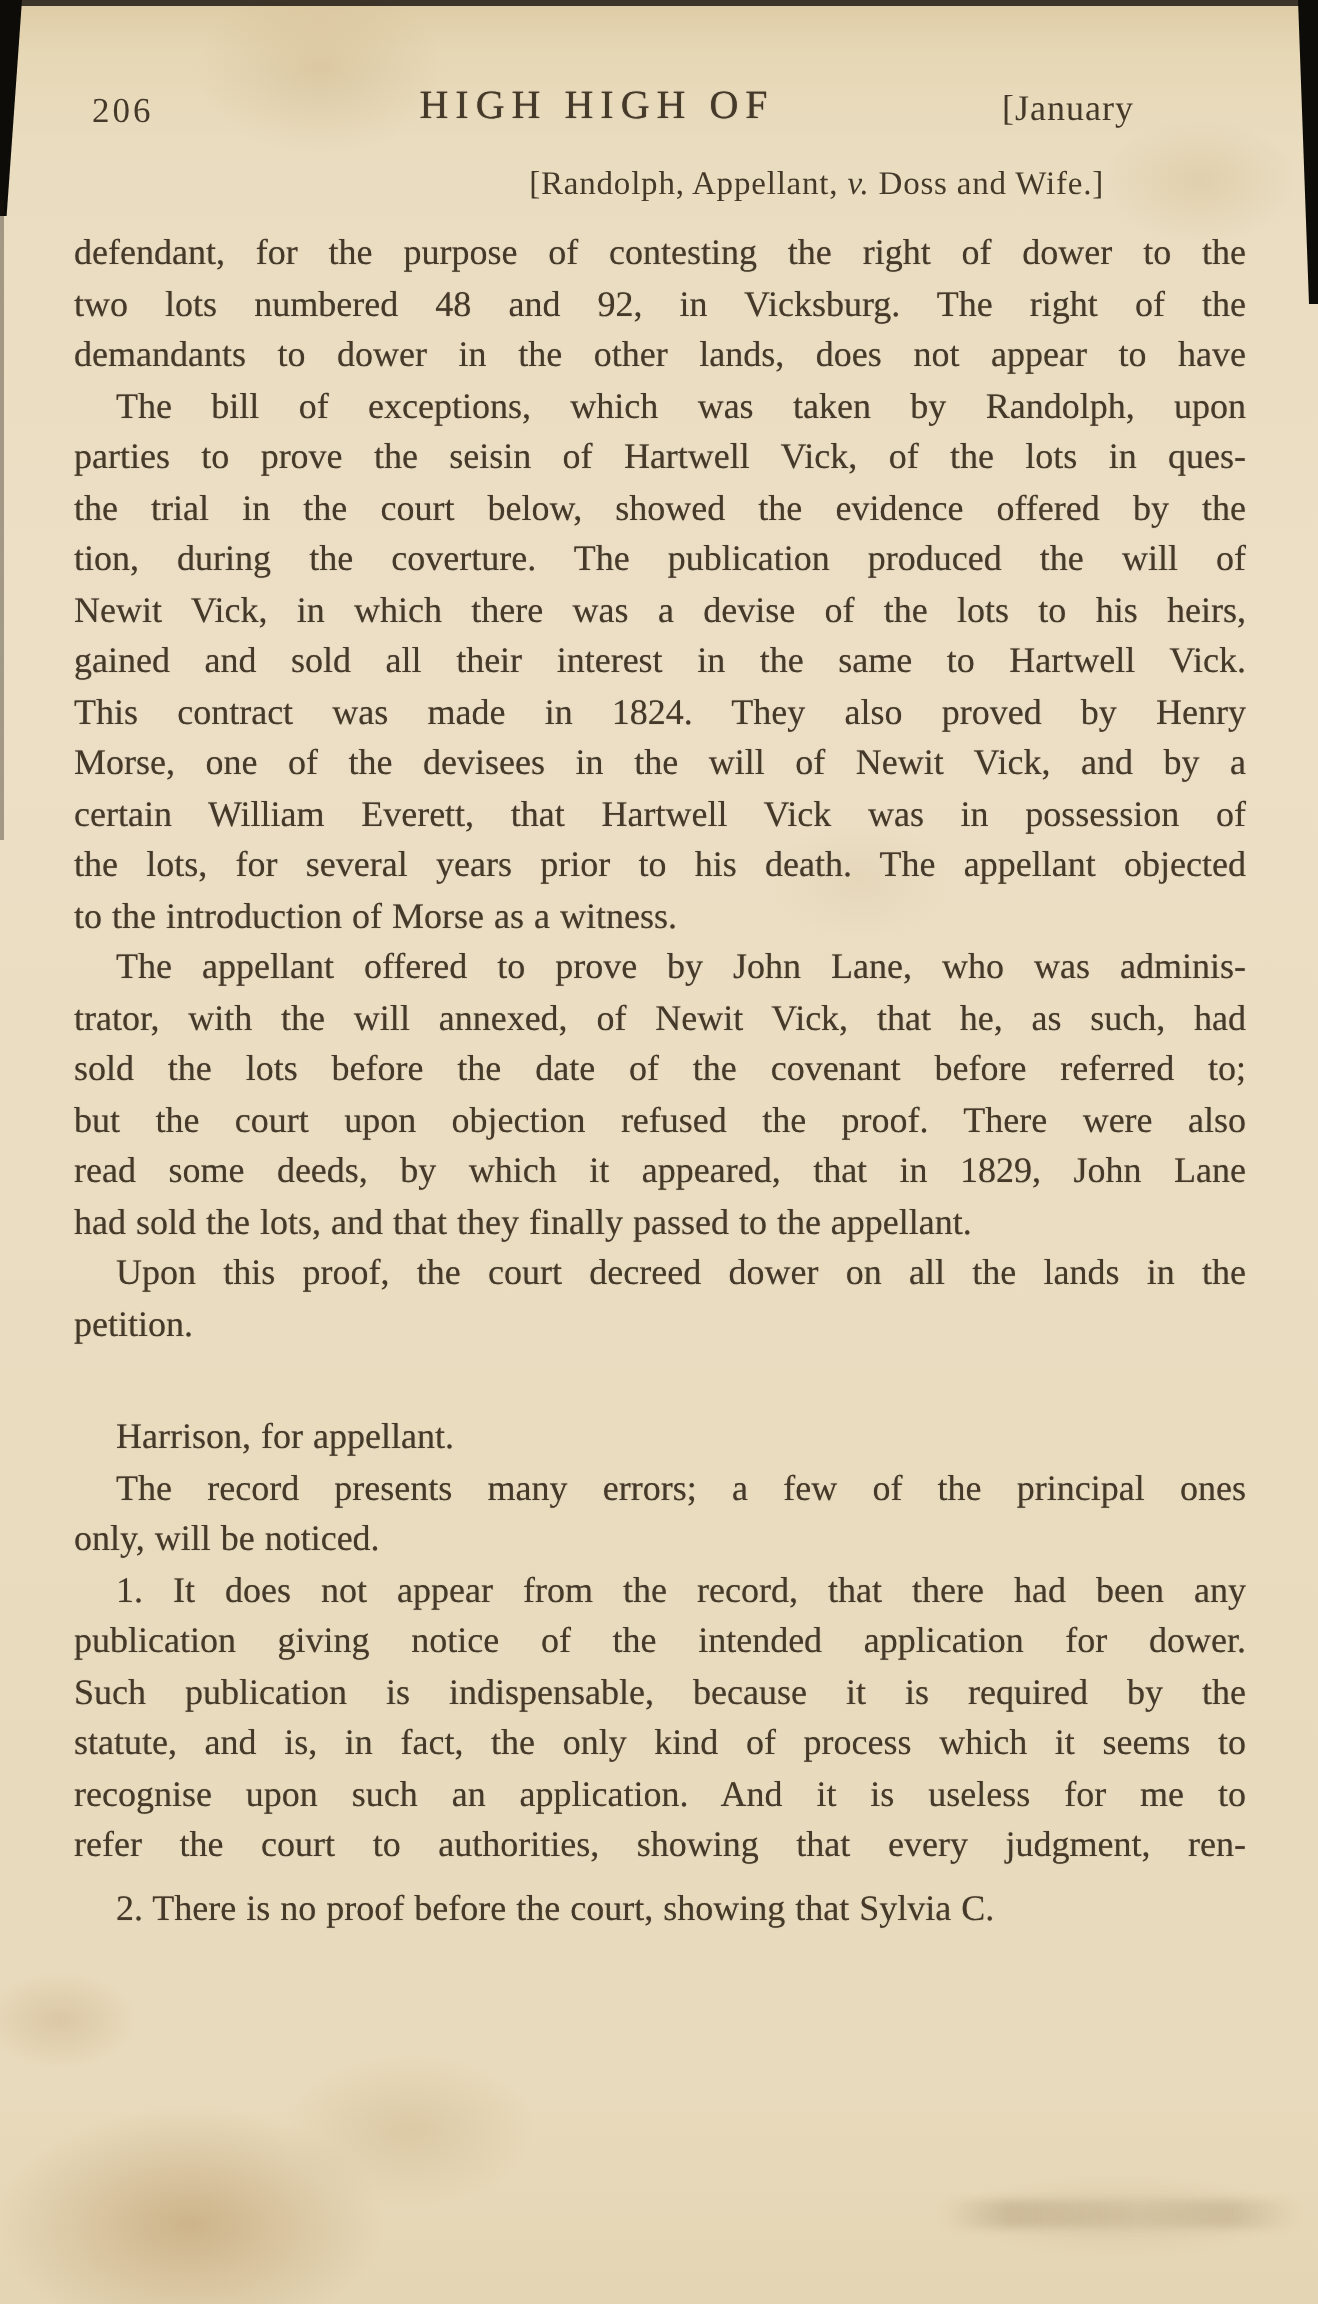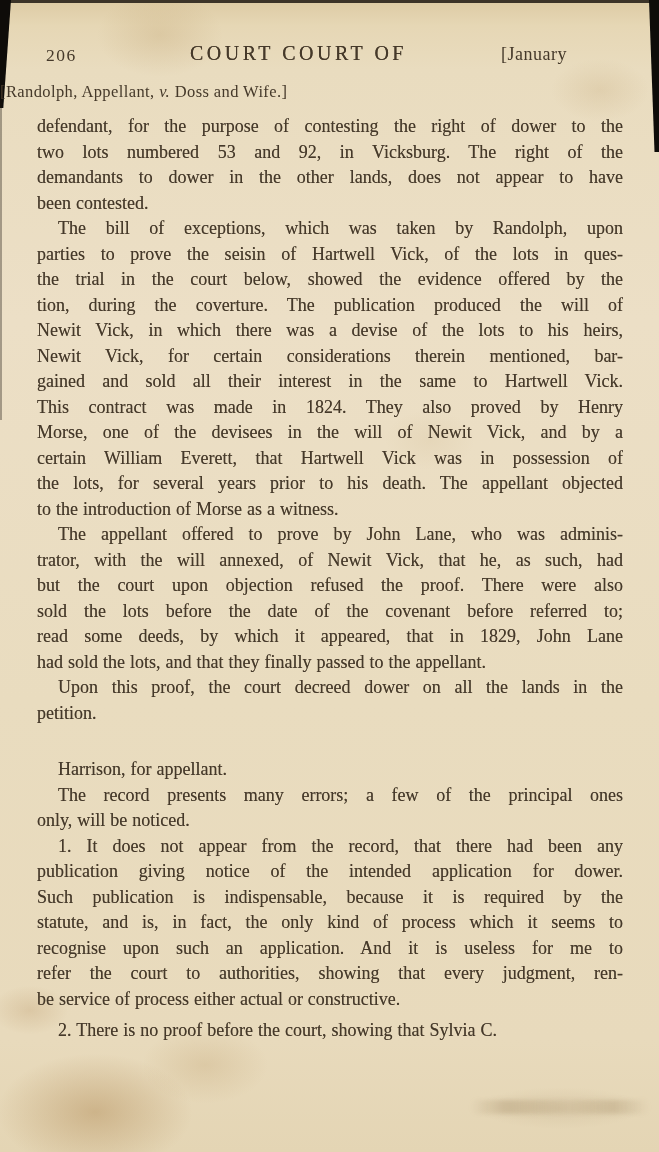--- a/index.html
+++ b/index.html
@@ -42,21 +42,21 @@
   .running-title{
     position:absolute;left:0;right:0;top:0;text-align:center;
     font-size:20px;letter-spacing:3.5px;
     text-shadow:0 0 .45px rgba(55,42,28,.85);
   }
   .term{
     position:absolute;right:30px;top:2px;
     font-size:18px;letter-spacing:.5px;
   }
   .caption{
-    position:absolute;top:82px;left:0;width:540px;text-align:left;
+    position:absolute;top:82px;left:12px;width:540px;text-align:right;
     font-size:16.5px;letter-spacing:.4px;
   }
   .caption .vstyle{font-style:italic;}
 
   .body-text{
     position:absolute;top:114px;left:37px;width:586px;
     font-size:18px;line-height:25.5px;
     text-shadow:0 0 .4px rgba(60,45,30,.55);
     word-spacing:.5px;
   }
@@ -80,54 +80,52 @@
 <div id="page">
 
   <div class="edge-top"></div>
   <div class="edge-left"></div>
   <div class="edge-right"></div>
   <div class="edge-left-sliver"></div>
   <div class="bleed"></div>
 
   <div class="header">
     <span class="page-number">206</span>
-    <span class="running-title">COURT COURT OF</span>
+    <span class="running-title">HIGH HIGH OF</span>
     <span class="term">[January</span>
   </div>
 
   <div class="caption">
     <span>[Randolph, Appellant, </span><span class="vstyle">v.</span><span> Doss and Wife.]</span>
   </div>
 
   <div class="body-text">
       <div class="para">
         <div class="line">defendant, for the purpose of contesting the right of dower to the</div>
-        <div class="line">two lots numbered 53 and 92, in Vicksburg.  The right of the</div>
+        <div class="line">two lots numbered 48 and 92, in Vicksburg.  The right of the</div>
         <div class="line">demandants to dower in the other lands, does not appear to have</div>
-        <div class="line last">been contested.</div>
       </div>
       <div class="para">
         <div class="line indent">The bill of exceptions, which was taken by Randolph, upon</div>
         <div class="line">parties to prove the seisin of Hartwell Vick, of the lots in ques-</div>
         <div class="line">the trial in the court below, showed the evidence offered by the</div>
         <div class="line">tion, during the coverture.  The publication produced the will of</div>
         <div class="line">Newit Vick, in which there was a devise of the lots to his heirs,</div>
-        <div class="line">Newit Vick, for certain considerations therein mentioned, bar-</div>
         <div class="line">gained and sold all their interest in the same to Hartwell Vick.</div>
         <div class="line">This contract was made in 1824.  They also proved by Henry</div>
         <div class="line">Morse, one of the devisees in the will of Newit Vick, and by a</div>
         <div class="line">certain William Everett, that Hartwell Vick was in possession of</div>
         <div class="line">the lots, for several years prior to his death.  The appellant objected</div>
         <div class="line last">to the introduction of Morse as a witness.</div>
       </div>
       <div class="para">
         <div class="line indent">The appellant offered to prove by John Lane, who was adminis-</div>
         <div class="line">trator, with the will annexed, of Newit Vick, that he, as such, had</div>
+        <div class="line">sold the lots before the date of the covenant before referred to;</div>
         <div class="line">but the court upon objection refused the proof.  There were also</div>
-        <div class="line">sold the lots before the date of the covenant before referred to;</div>
         <div class="line">read some deeds, by which it appeared, that in 1829, John Lane</div>
         <div class="line last">had sold the lots, and that they finally passed to the appellant.</div>
       </div>
       <div class="para">
         <div class="line indent">Upon this proof, the court decreed dower on all the lands in the</div>
         <div class="line last">petition.</div>
       </div>
       <div class="para gap">
         <div class="line indent last">Harrison, for appellant.</div>
       </div>
@@ -135,20 +133,19 @@
         <div class="line indent">The record presents many errors; a few of the principal ones</div>
         <div class="line last">only, will be noticed.</div>
       </div>
       <div class="para">
         <div class="line indent">1. It does not appear from the record, that there had been any</div>
         <div class="line">publication giving notice of the intended application for dower.</div>
         <div class="line">Such publication is indispensable, because it is required by the</div>
         <div class="line">statute, and is, in fact, the only kind of process which it seems to</div>
         <div class="line">recognise upon such an application.  And it is useless for me to</div>
         <div class="line">refer the court to authorities, showing that every judgment, ren-</div>
-        <div class="line last">be service of process either actual or constructive.</div>
       </div>
       <div class="para gap-sm">
         <div class="line indent last">2. There is no proof before the court, showing that Sylvia C.</div>
       </div>
     </div>
 
 </div>
 
 </body></html>

